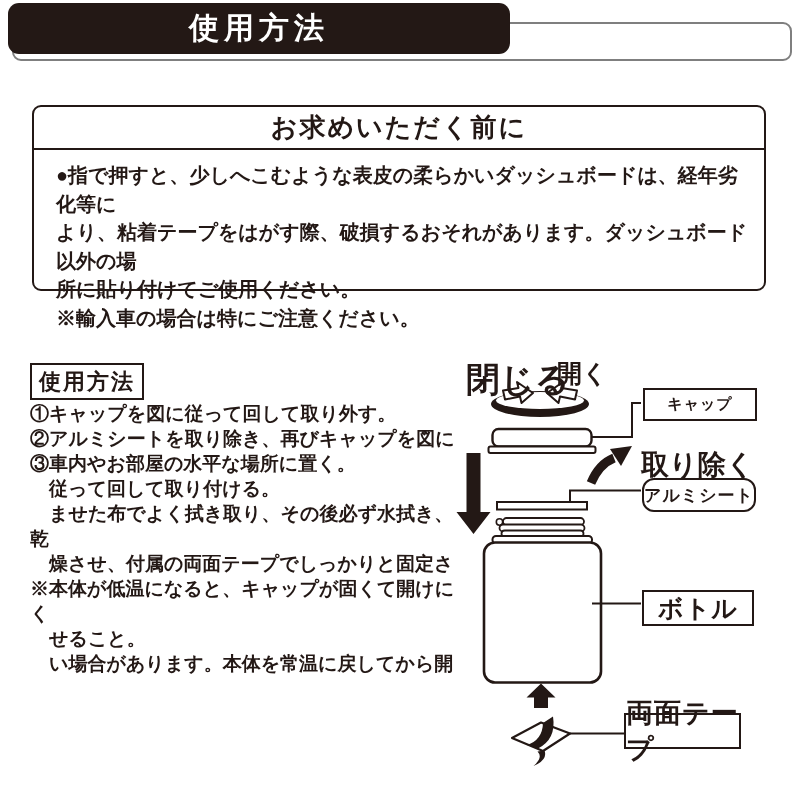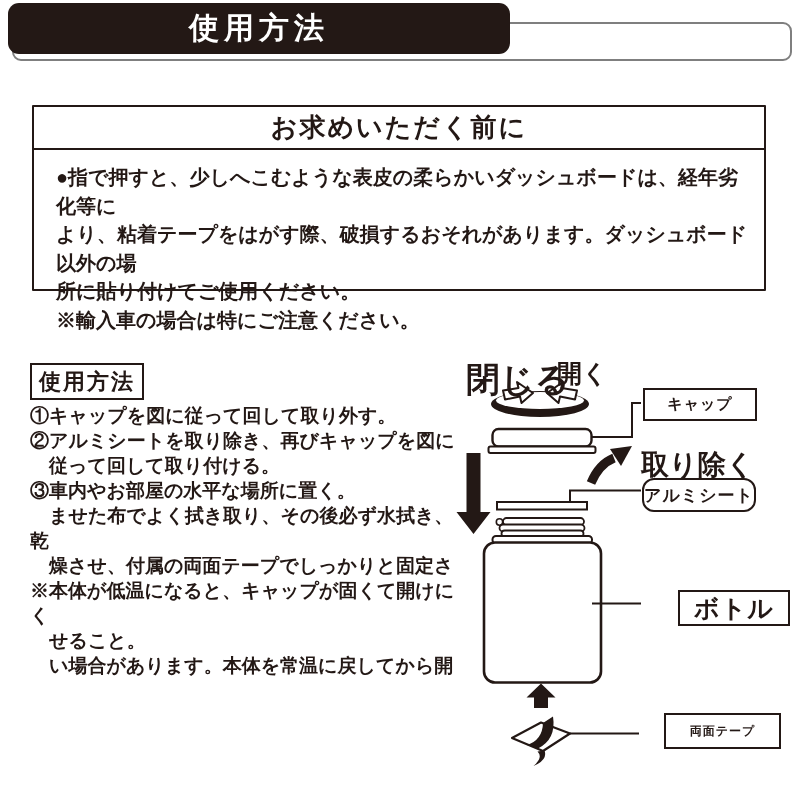--- a/index.html
+++ b/index.html
@@ -1,34 +1,34 @@
 <!DOCTYPE html>
 <html><head>
 <meta charset="utf-8">
 <style>
   html,body{margin:0;padding:0;background:#fff;}
   .page{
     position:relative;width:800px;height:800px;background:#ffffff;overflow:hidden;
-    font-family:Liberation Sans, sans-serif;color:#231815;
+    font-family:Liberation Mono, monospace;color:#231815;
   }
   
   .hdr-band{
     position:absolute;left:12px;top:22px;width:776px;height:35px;
     background:#fff;border:2px solid #7f7f7f;border-radius:9px;
   }
   .hdr-bar{
     position:absolute;left:8px;top:3px;width:502px;height:51px;
     background:#231815;border-radius:11px;
     display:flex;align-items:center;justify-content:center;
   }
   .hdr-title{color:#fff;font-size:30px;font-weight:bold;letter-spacing:5px;}
   
   .notice{
     position:absolute;left:32px;top:105px;width:730px;height:182px;
-    border:2.5px solid #231815;border-radius:1px;background:#fff;
+    border:2.5px solid #231815;border-radius:9px;background:#fff;
   }
   .notice-title{
     height:41px;display:flex;align-items:center;justify-content:center;
     font-size:26px;font-weight:bold;letter-spacing:2px;
     border-bottom:2.5px solid #231815;
   }
   .notice-body{
     padding:13px 14px 0 22px;font-size:20px;font-weight:700;line-height:28.5px;
   }
   
@@ -48,22 +48,22 @@
   .lbl-close{left:466px;top:357px;font-size:34px;}
   .lbl-open{left:557px;top:357px;font-size:25px;}
   .lbl-remove{left:641px;top:446px;font-size:28px;}
   .part-box{
     position:absolute;border:2.3px solid #231815;background:#fff;
     display:flex;align-items:center;justify-content:center;
     font-weight:bold;letter-spacing:1px;
   }
   .box-cap{left:643px;top:388px;width:110px;height:29px;font-size:15px;}
   .box-alumi{left:642px;top:478px;width:110px;height:30px;font-size:17px;border-radius:12px;}
-  .box-bottle{left:642px;top:590px;width:108px;height:32px;font-size:25px;margin-left:36px;}
-  .box-tape{left:664px;top:713px;width:113px;height:32px;font-size:12px;}
+  .box-bottle{left:642px;top:590px;width:108px;height:32px;font-size:25px;}
+  .box-tape{left:624px;top:713px;width:113px;height:32px;font-size:27px;}
 </style>
 </head>
 <body>
 
 <div class="page">
 
   <div class="hdr-band"></div>
   <div class="hdr-bar">
     <span class="hdr-title">使用方法</span>
   </div>
@@ -75,22 +75,22 @@
         <div>より、粘着テープをはがす際、破損するおそれがあります。ダッシュボード以外の場</div>
         <div>所に貼り付けてご使用ください。</div>
         <div>※輸入車の場合は特にご注意ください。</div>
       </div>
   </div>
 
   <div class="usage-heading">使用方法</div>
   <div class="usage-list">
       <div>①キャップを図に従って回して取り外す。</div>
       <div>②アルミシートを取り除き、再びキャップを図に</div>
+      <div>③車内やお部屋の水平な場所に置く。</div>
       <div>　従って回して取り付ける。</div>
-      <div>③車内やお部屋の水平な場所に置く。</div>
       <div>　ませた布でよく拭き取り、その後必ず水拭き、乾</div>
       <div>　燥させ、付属の両面テープでしっかりと固定さ</div>
       <div>※本体が低温になると、キャップが固くて開けにく</div>
       <div>　せること。</div>
       <div>　い場合があります。本体を常温に戻してから開</div>
     </div>
 
   <svg class="diagram-svg" viewBox="440 350 360 420">
 
     <g>

